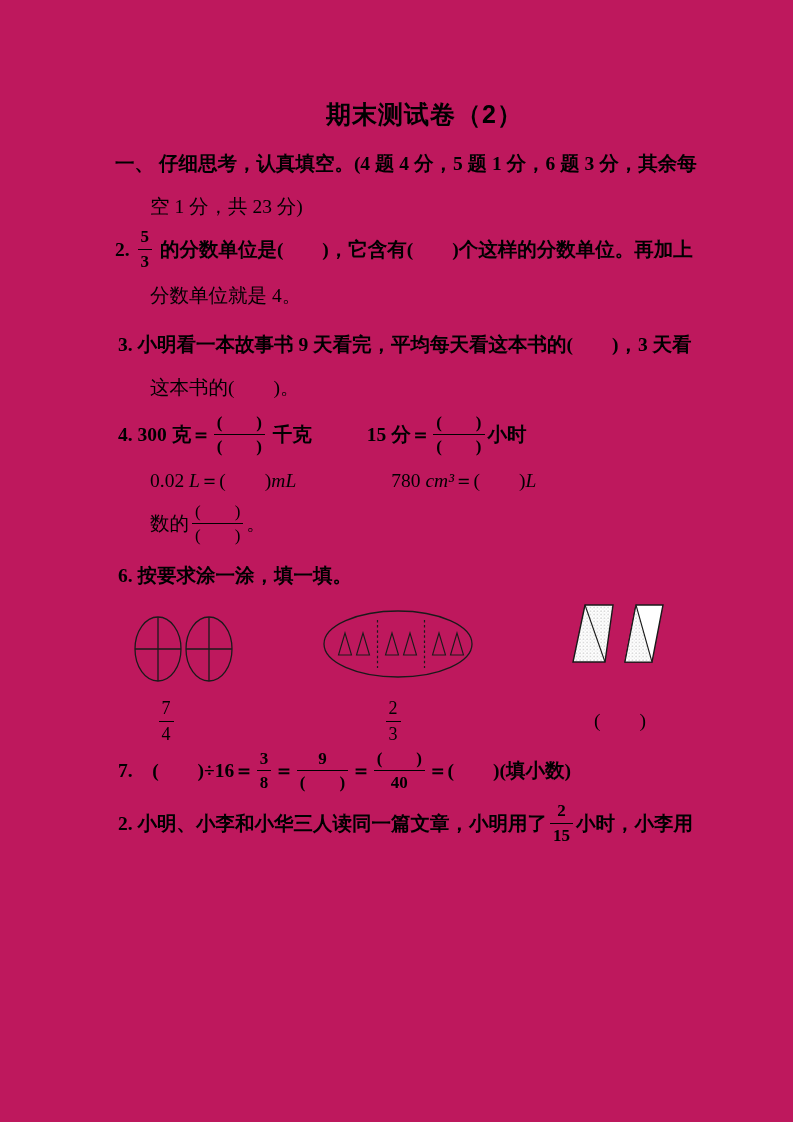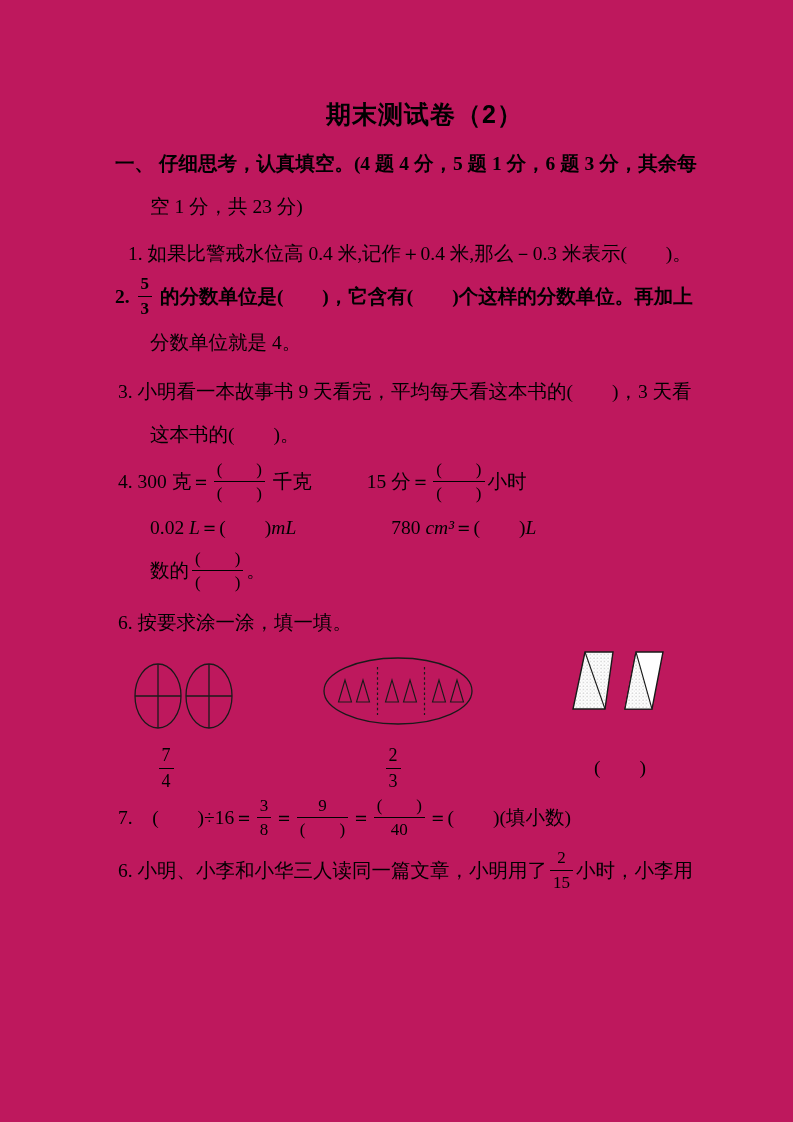--- a/index.html
+++ b/index.html
@@ -10,21 +10,21 @@
     font-size:19.5px; position:relative; overflow:hidden;
     padding:96px 57px 0 113px;
   }
   .title {
     font-family:"Liberation Sans","DejaVu Sans",sans-serif;
     font-weight:700; font-size:25px; text-align:center;
     letter-spacing:1px; line-height:1.5; margin:0 0 8px 0;
   }
   .ln { line-height:43px; white-space:nowrap; }
   .ml2  { margin-left:2px;font-weight:bold; }
-  .ml5  { margin-left:5px; }
+  .ml5  { margin-left:5px;font-weight:bold; }
   .ml15 { margin-left:15px; }
   .ml37 { margin-left:37px; }
   .mt4 { margin-top:4px; } .mt6 { margin-top:6px; } .mt8 { margin-top:8px; }
   .frac {
     display:inline-block; vertical-align:middle; text-align:center;
     font-size:17px; line-height:1.25; margin:0 3px; position:relative; top:-2px;
   }
   .frac .num { display:block; padding:0 3px 1px 3px; }
   .frac .den { display:block; border-top:1.3px solid #000; padding:1px 3px 0 3px; }
   .frac.lbl { font-size:18px; top:0; }
@@ -44,21 +44,20 @@
 </head>
 <body>
 
 <div class="page">
 
   <h1 class="title">期末测试卷（2）</h1>
 
   <div class="ln ml2 mt8">一、 仔细思考，认真填空。(4 题 4 分，5 题 1 分，6 题 3 分，其余每</div>
   <div class="ln ml37">空 1 分，共 23 分)</div>
 
-  <div class="ln ml15 mt4">1. 如果比警戒水位高 0.4 米,记作＋0.4 米,那么－0.3 米表示(　　)。</div>
 
   <div class="ln ml2">
     <span>2. </span><span class="frac"><span class="num">5</span><span class="den">3</span></span><span> 的分数单位是(　　)，它含有(　　)个这样的分数单位。再加上</span>
   </div>
   <div class="ln ml37">分数单位就是 4。</div>
 
   <div class="ln ml5 mt6">3. 小明看一本故事书 9 天看完，平均每天看这本书的(　　)，3 天看</div>
   <div class="ln ml37">这本书的(　　)。</div>
 
   <div class="ln ml5 mt4">
@@ -129,16 +128,16 @@
       <span class="frac lbl"><span class="num">2</span><span class="den">3</span></span>
     </div>
     <div class="label3">(　　)</div>
   </div>
 
   <div class="ln ml5">
     <span>7.　(　　)÷16＝</span><span class="frac"><span class="num">3</span><span class="den">8</span></span><span>＝</span><span class="frac"><span class="num">9</span><span class="den">(　　)</span></span><span>＝</span><span class="frac"><span class="num">(　　)</span><span class="den">40</span></span><span>＝(　　)(填小数)</span>
   </div>
 
   <div class="ln ml5 mt6">
-    <span>6. 小明、小李和小华三人读同一篇文章，小明用了</span><span class="frac"><span class="num">2</span><span class="den">15</span></span><span>小时，小李用</span>
+    <span>2. 小明、小李和小华三人读同一篇文章，小明用了</span><span class="frac"><span class="num">2</span><span class="den">15</span></span><span>小时，小李用</span>
   </div>
 
 </div>
 
 </body></html>

